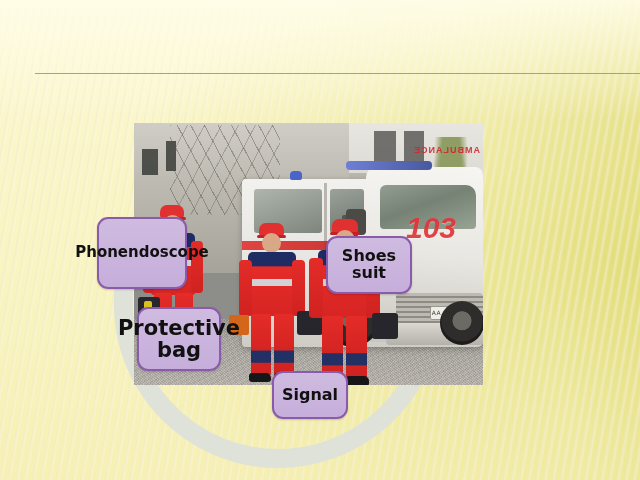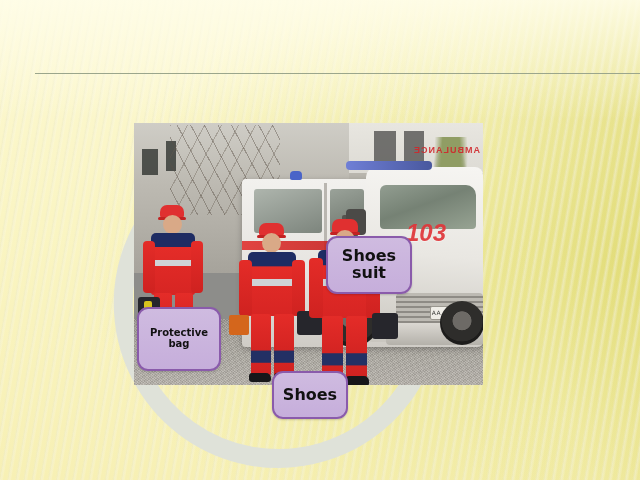--- a/index.html
+++ b/index.html
@@ -136,22 +136,22 @@
   .redband{
     position:absolute;left:108px;top:118px;width:120px;height:9px;
     background:linear-gradient(90deg,#e0322f,#c2201f);opacity:.9;
   }
   .redtext{
     position:absolute;left:236px;top:22px;width:110px;height:14px;
     color:#d0272b;font-size:9px;font-weight:bold;letter-spacing:1px;
     transform:scaleX(-1);opacity:.9;font-family:"Liberation Sans",sans-serif;
   }
   .num103{
-    position:absolute;left:272px;top:96px;
-    color:#e0363a;font-size:24px;font-weight:bold;font-style:italic;
+    position:absolute;left:272px;top:88px;
+    color:#e0363a;font-size:30px;font-weight:bold;font-style:italic;
     font-family:"Liberation Sans",sans-serif;opacity:.92;
     text-shadow:0 1px 0 rgba(255,255,255,.4);
   }
   .lightbar{
     position:absolute;left:212px;top:38px;width:86px;height:9px;
     background:linear-gradient(90deg,#6f7fd6,#49589e);border-radius:4px;
   }
   .beacon{
     position:absolute;left:156px;top:48px;width:12px;height:9px;
     background:#4a64c8;border-radius:4px 4px 2px 2px;
@@ -313,26 +313,29 @@
       <div class="m-leg" style="left:12px;top:97px;width:21px;height:63px;"></div>
       <div class="m-leg" style="left:36px;top:97px;width:21px;height:63px;"></div>
       <div class="m-shoe" style="left:11px;top:157px;width:23px;height:10px;"></div>
       <div class="m-shoe" style="left:36px;top:157px;width:23px;height:10px;"></div>
       <div class="bag" style="left:62px;top:94px;width:26px;height:26px;"></div>
     </div>
 
   </div>
 
 
+  <div class="label" style="left:97px;top:217px;width:90px;height:72px;font-size:15px;">
+    <span>Phonendoscope</span>
+  </div>
 
   <div class="label" style="left:326px;top:236px;width:86px;height:58px;font-size:16px;">
     <span>Shoes suit</span>
   </div>
 
-  <div class="label" style="left:137px;top:307px;width:84px;height:64px;font-size:10px;">
+  <div class="label" style="left:137px;top:307px;width:84px;height:64px;font-size:21px;">
     <span>Protective bag</span>
   </div>
 
   <div class="label" style="left:272px;top:371px;width:76px;height:48px;font-size:16px;">
-    <span>Shoes</span>
+    <span>Signal</span>
   </div>
 
 </div>
 
 </body></html>

